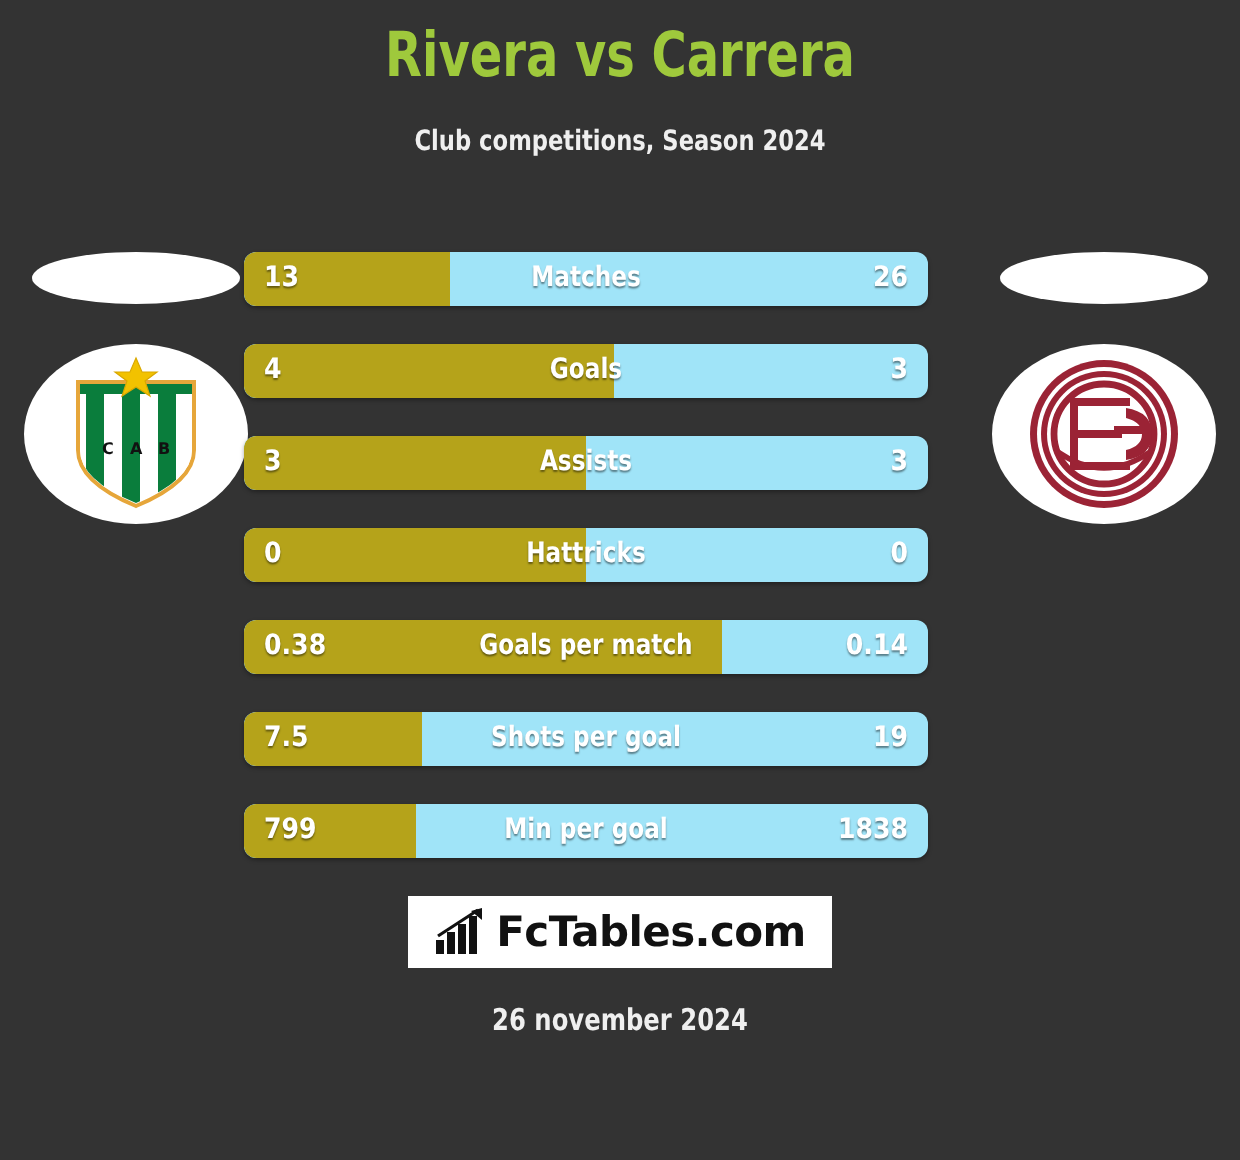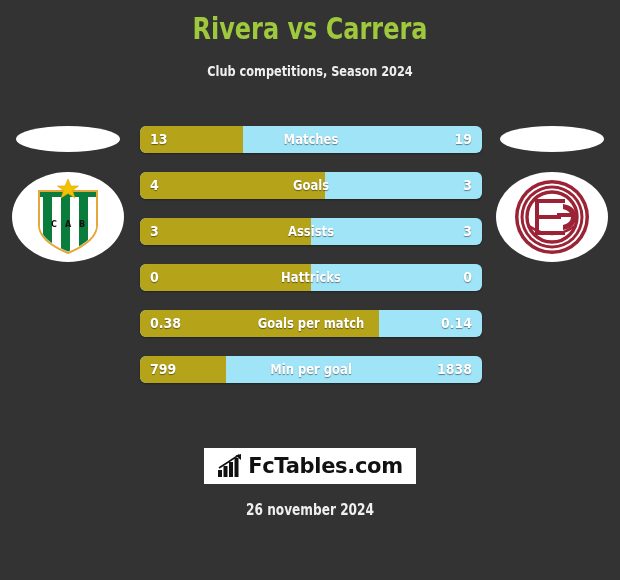--- a/index.html
+++ b/index.html
@@ -82,21 +82,21 @@
   .logo-disc svg {
     position: absolute;
     top: 50%;
     left: 50%;
     transform: translate(-50%, -50%);
   }
 
   
   .bars {
     position: absolute;
-    left: 140px;
+    left: 122px;
     top: 126px;
     width: 342px;
   }
   .bar-row {
     position: relative;
     height: 27px;
     margin-bottom: 19px;
     border-radius: 6px;
     overflow: hidden;
     background: #a0e4f8;
@@ -237,21 +237,21 @@
       </svg>
     </div>
   </div>
 
   <div class="bars">
 
     <div class="bar-row">
       <div class="bar-fill" style="width:30%"></div>
       <div class="bar-val left">13</div>
       <div class="bar-label">Matches</div>
-      <div class="bar-val right">19</div>
+      <div class="bar-val right">26</div>
     </div>
 
     <div class="bar-row">
       <div class="bar-fill" style="width:54%"></div>
       <div class="bar-val left">4</div>
       <div class="bar-label">Goals</div>
       <div class="bar-val right">3</div>
     </div>
 
     <div class="bar-row">
@@ -268,20 +268,26 @@
       <div class="bar-val right">0</div>
     </div>
 
     <div class="bar-row">
       <div class="bar-fill" style="width:70%"></div>
       <div class="bar-val left">0.38</div>
       <div class="bar-label">Goals per match</div>
       <div class="bar-val right">0.14</div>
     </div>
 
+    <div class="bar-row">
+      <div class="bar-fill" style="width:26%"></div>
+      <div class="bar-val left">7.5</div>
+      <div class="bar-label">Shots per goal</div>
+      <div class="bar-val right">19</div>
+    </div>
 
     <div class="bar-row">
       <div class="bar-fill" style="width:25%"></div>
       <div class="bar-val left">799</div>
       <div class="bar-label">Min per goal</div>
       <div class="bar-val right">1838</div>
     </div>
 
   </div>
 

